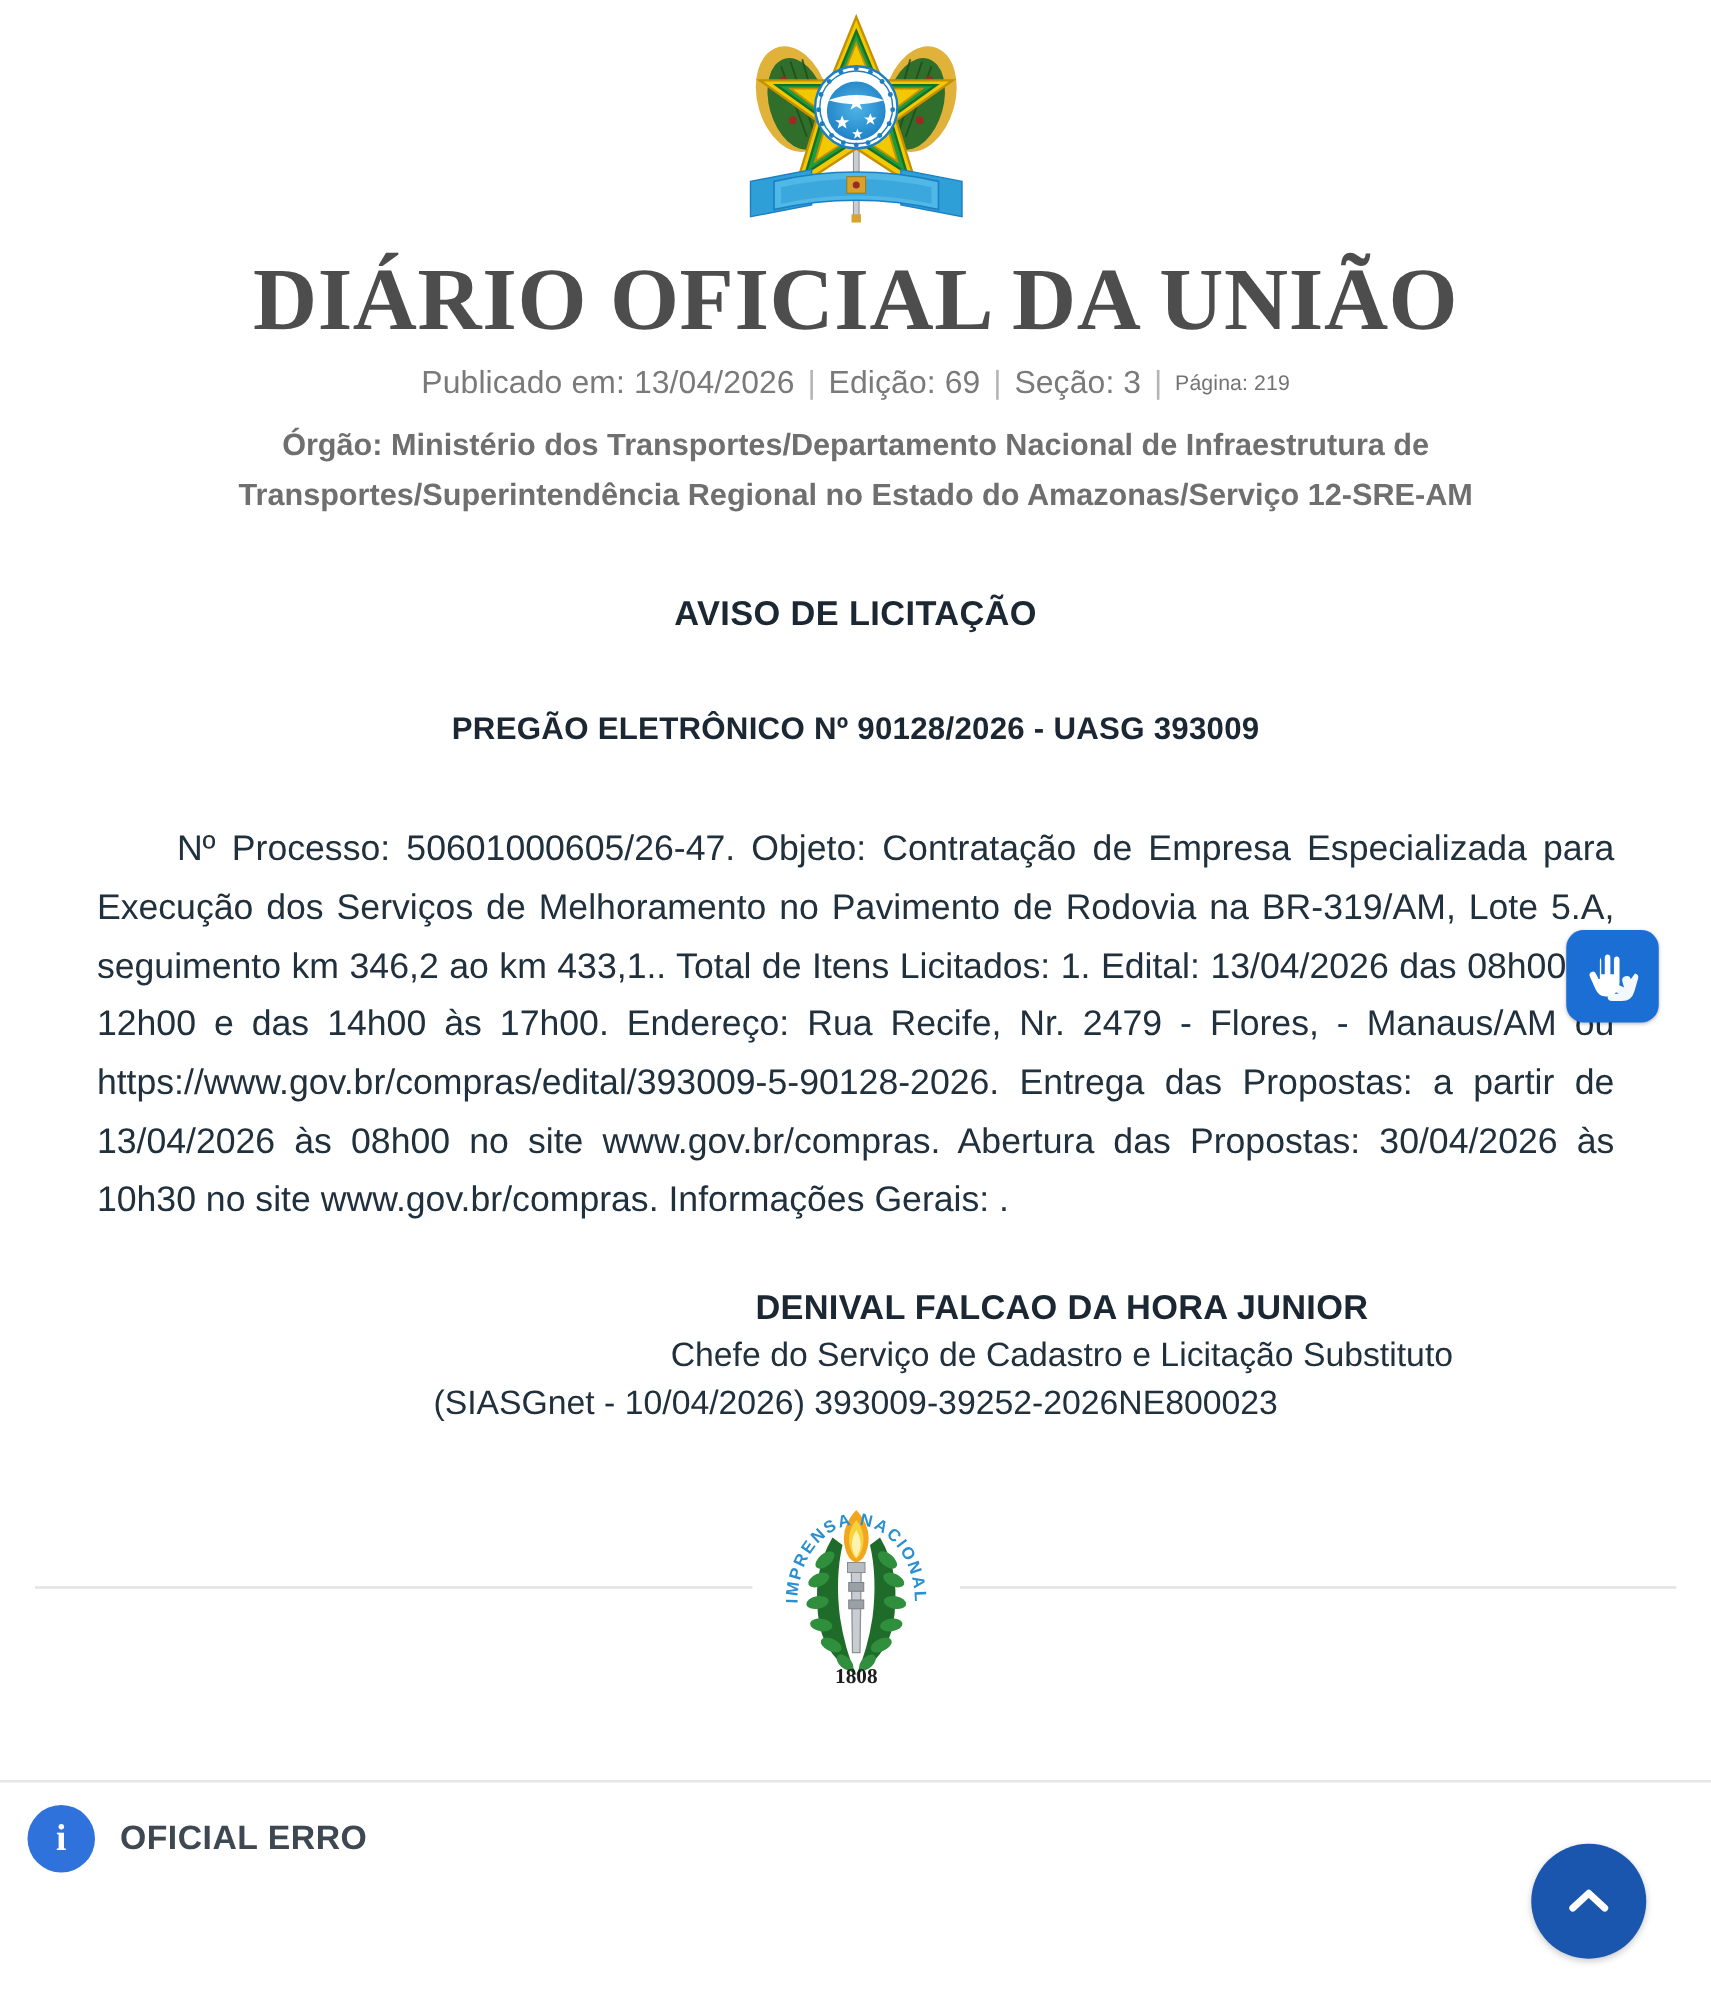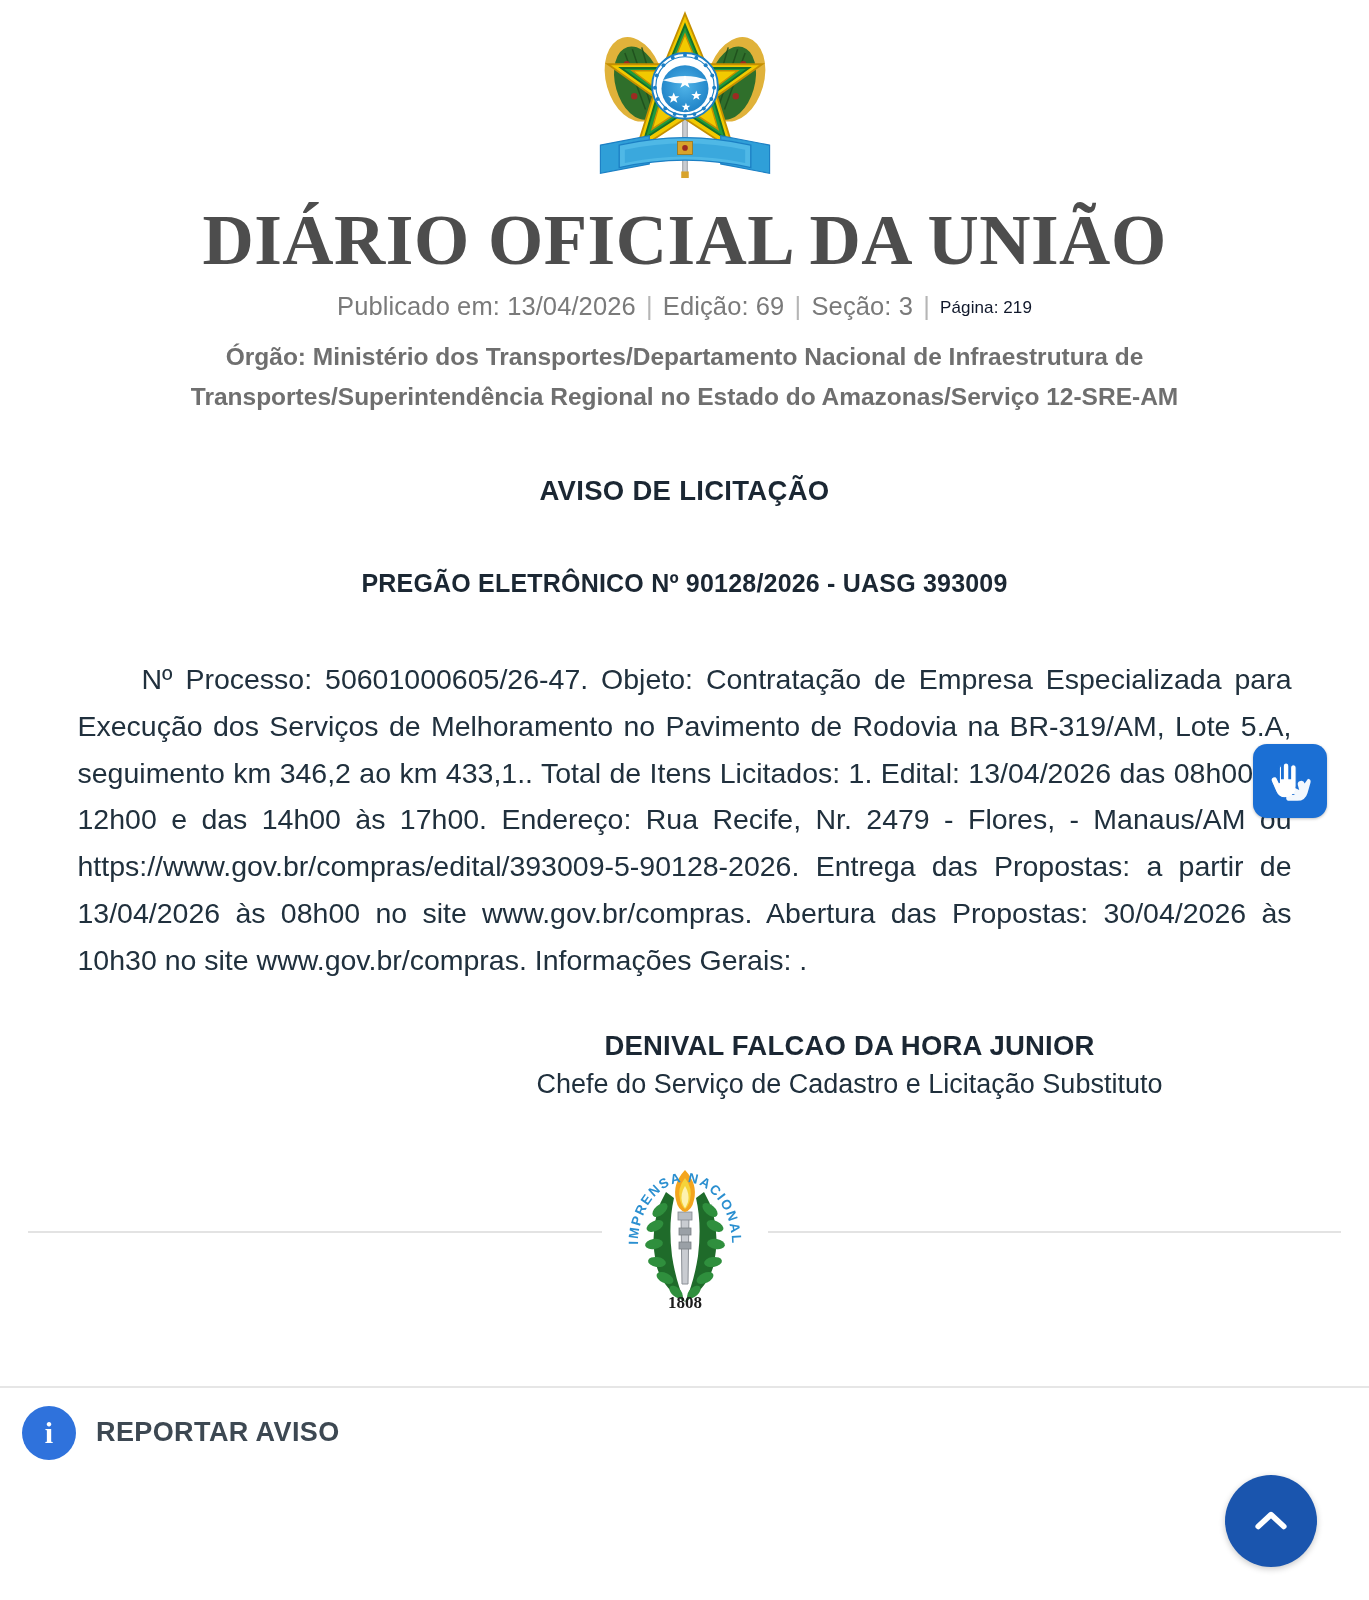--- a/index.html
+++ b/index.html
@@ -58,21 +58,21 @@
     margin-top: 16px;
     font-size: 25.5px;
     color: #7a7a7a;
     font-weight: 400;
     letter-spacing: 0.1px;
     text-align: center;
   }
   .pubinfo .sep { color: #b5b5b5; padding: 0 3px; }
   .pubinfo .pagina {
     font-size: 17px;
-    color: #0f172a;
+    color: #737373;
     position: relative;
     top: -2px;
   }
 
   .orgao {
     margin: 16px auto 0 auto;
     max-width: 1060px;
     font-size: 24.5px;
     line-height: 1.62;
     color: #6f6f6f;
@@ -348,20 +348,21 @@
 
     <div class="h-aviso">AVISO DE LICITAÇÃO</div>
 
     <div class="h-pregao">PREGÃO ELETRÔNICO Nº 90128/2026 - UASG 393009</div>
 
     <p class="body-text">Nº Processo: 50601000605/26-47. Objeto: Contratação de Empresa Especializada para Execução dos Serviços de Melhoramento no Pavimento de Rodovia na BR-319/AM, Lote 5.A, seguimento km 346,2 ao km 433,1.. Total de Itens Licitados: 1. Edital: 13/04/2026 das 08h00 às 12h00 e das 14h00 às 17h00. Endereço: Rua Recife, Nr. 2479 - Flores, - Manaus/AM ou https://www.gov.br/compras/edital/393009-5-90128-2026. Entrega das Propostas: a partir de 13/04/2026 às 08h00 no site www.gov.br/compras. Abertura das Propostas: 30/04/2026 às 10h30 no site www.gov.br/compras. Informações Gerais: .</p>
 
     <div class="sign-block">
       <div class="sign-name">DENIVAL FALCAO DA HORA JUNIOR</div>
       <div class="sign-role">Chefe do Serviço de Cadastro e Licitação Substituto</div>
+      <div class="sign-code">(SIASGnet - 10/04/2026) 393009-39252-2026NE800023</div>
     </div>
 
   </div>
 
   <div class="footer">
     <div class="rule"></div>
     <div class="in-logo-wrap">
       <svg class="in-logo" viewBox="0 0 126 160">
         <defs>
           <path id="arcTop" d="M 16 92 A 47 62 0 0 1 110 92"></path>
@@ -404,21 +405,21 @@
         <text x="63" y="156" text-anchor="middle" font-family="'Liberation Serif', serif" font-size="17" font-weight="bold" fill="#1c1c1c">1808</text>
       </svg>
     </div>
     <div class="rule"></div>
   </div>
 
   <div class="footer-bottom-rule"></div>
 
   <div class="report-bar">
     <div class="info-badge">i</div>
-    <div class="report-label">REPORTAR AVISO</div>
+    <div class="report-label">OFICIAL ERRO</div>
   </div>
 
   <div class="vlibras">
     <svg viewBox="0 0 48 48">
       <g fill="#ffffff" stroke="#1b6fd4" stroke-width="1">
         <path d="M14 10 q2.5 0 2.5 3 v9 h1.5 v-11 q0-3 2.5-3 t2.5 3 v11 h1.5 v-9.5 q0-3 2.5-3 t2.5 3 v16 q0 8-7 10 q-8 2-11-5 l-4-9 q-1.2-2.8 1.4-4 q2.6-1.2 3.8 1.5 l1.8 3.8 v-13 q0-3 2.5-3 z"></path>
       </g>
       <g fill="#ffffff" opacity="0.95">
         <path d="M40 22 q3 0.6 2.2 3.6 l-2.6 9 q-2 7-9 7 h-7 q-3 0-3-2.6 q0-2.6 3-2.6 h5 l-6-3 q-2.6-1.4-1.3-3.8 q1.3-2.4 3.9-1 l7 3.4 l-1.2-4.2 q-0.8-3 2.2-3.8 q3-0.8 3.8 2.2 z"></path>
       </g>

